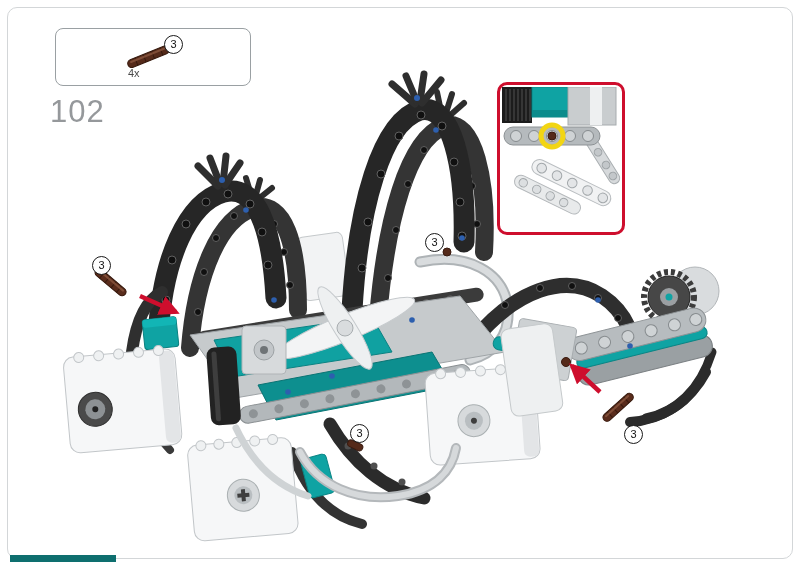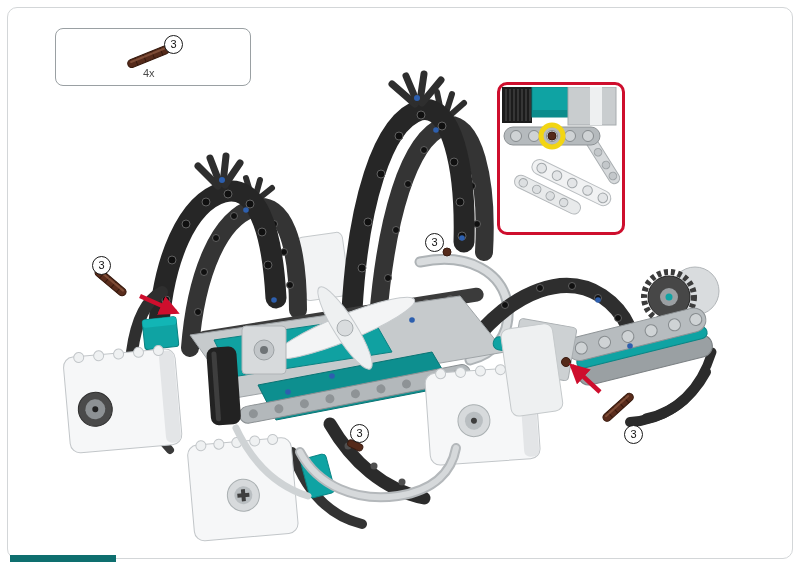--- a/index.html
+++ b/index.html
@@ -12,21 +12,21 @@
   .page-frame {
     position:absolute; left:7px; top:7px; right:7px; bottom:7px;
     border:1px solid #d3d6d8; border-radius:10px; pointer-events:none;
   }
   .illustration { position:absolute; left:0; top:0; z-index:1; }
   .parts-box {
     position:absolute; left:55px; top:28px; width:196px; height:58px;
     background:#fff; border:1px solid #9aa0a3; border-radius:8px; z-index:3;
   }
   .parts-box svg { position:absolute; left:62px; top:10px; }
-  .qty { position:absolute; left:87px; top:38px; font-size:11px; color:#4a4a4a; }
+  .qty { position:absolute; left:72px; top:38px; font-size:11px; color:#4a4a4a; }
   .badge {
     position:absolute; width:19px; height:19px; border:1px solid #1a1a1a;
     border-radius:50%; background:#fff; color:#111; font-size:11px;
     line-height:17px; text-align:center; z-index:4;
   }
   .parts-badge { left:108px; top:6px; }
   .step-number {
     position:absolute; left:50px; top:94px; font-size:31px; color:#95989b;
     letter-spacing:1px; z-index:3;
   }
@@ -348,20 +348,21 @@
       <g transform="translate(10,26) rotate(-22)">
         <rect x="0" y="-4" width="44" height="8" rx="4" fill="#552a1a" stroke="#371a0e"></rect>
         <path d="M9,-4 L9,4 M18,-4 L18,4 M27,-4 L27,4 M36,-4 L36,4" stroke="#371a0e" stroke-width="1"></path>
         <rect x="3" y="-2.6" width="38" height="2" rx="1" fill="#8a563f" opacity="0.8"></rect>
       </g>
     </svg>
     <div class="badge parts-badge">3</div>
     <div class="qty">4x</div>
   </div>
 
+  <div class="step-number">102</div>
 
   <div class="detail-inset">
     <svg width="120" height="145" viewBox="0 0 120 145">
       <rect x="0" y="0" width="30" height="36" fill="#1c1c1c"></rect>
       <path d="M4,2 L4,34 M8,2 L8,34 M12,2 L12,34 M16,2 L16,34 M20,2 L20,34 M24,2 L24,34 M28,2 L28,34" stroke="#3f3f3f" stroke-width="1.5"></path>
       <rect x="30" y="0" width="36" height="30" fill="#0fa3a3" stroke="#0b8585"></rect>
       <rect x="30" y="23" width="36" height="7" fill="#0c8c8c"></rect>
       <rect x="66" y="0" width="48" height="38" fill="#c9cdcf" stroke="#a6abae"></rect>
       <rect x="88" y="0" width="12" height="38" fill="#eef0f1"></rect>
       <g transform="translate(88,42) rotate(58)">

